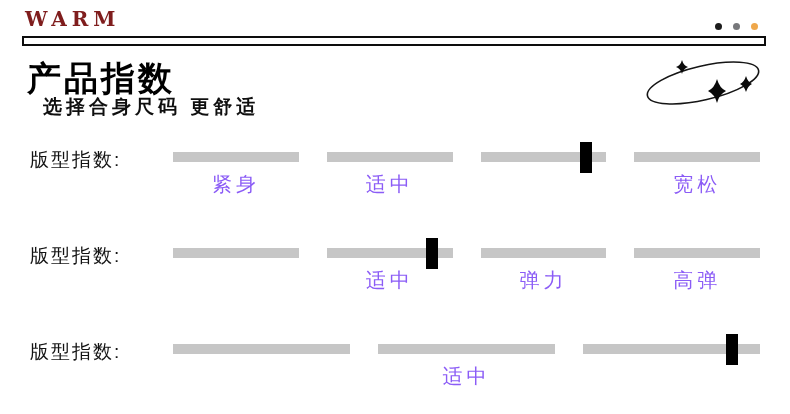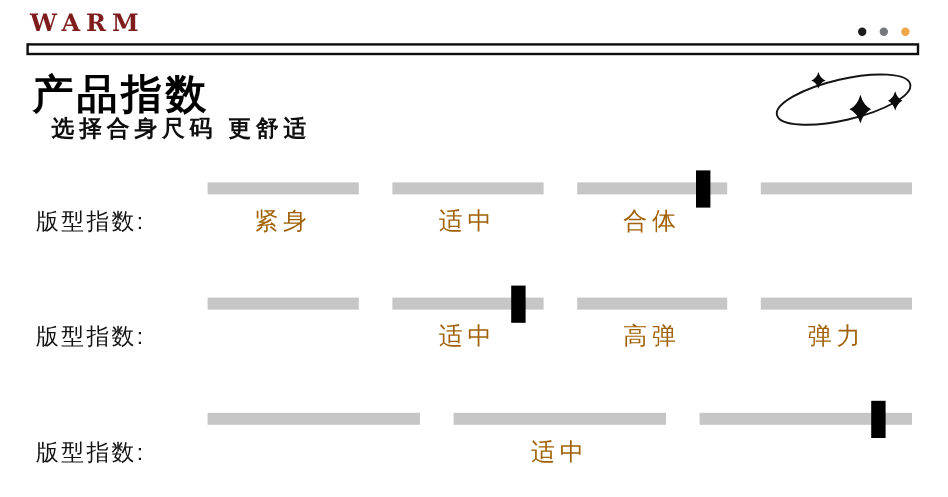--- a/index.html
+++ b/index.html
@@ -41,39 +41,39 @@
   }
   .subtitle{
     position:absolute;left:27px;top:94px;
     font-size:19px;font-weight:700;letter-spacing:4px;
     color:#0f0f0f;
     margin-left:16px;
   }
   .decoration{position:absolute;left:632px;top:52px;}
   .row{
     position:absolute;left:30px;width:730px;
-    display:flex;align-items:flex-end;gap:20px;
+    display:flex;align-items:flex-start;gap:20px;
   }
   .row1{top:152px;}
   .row2{top:248px;}
   .row3{top:344px;}
   .row-label{
     width:123px;flex:0 0 123px;
     font-size:19px;letter-spacing:2px;
     margin-top:-5px;
     color:#131313;
     white-space:nowrap;
   }
   .segments{display:flex;flex:1;gap:28px;}
   .segment{flex:1;position:relative;}
   .bar{height:10px;background:var(--bar);}
   .opt{
     margin-top:9px;text-align:center;
     font-size:20px;letter-spacing:4px;
-    color:#a16207;
+    color:#8b5cf6;
     white-space:nowrap;
   }
   .marker{
     position:absolute;top:-10px;
     width:12px;height:31px;
     background:var(--marker);
   }
 </style>
 </head>
 <body>
@@ -106,47 +106,47 @@
       <div class="segment">
         <div class="bar"></div>
         <div class="opt">紧身</div>
       </div>
       <div class="segment">
         <div class="bar"></div>
         <div class="opt">适中</div>
       </div>
       <div class="segment">
         <div class="bar"></div>
-        <div class="opt">合体</div>
       <span class="marker" style="left: calc(84% - 6px);"></span>
         </div>
       <div class="segment">
         <div class="bar"></div>
+        <div class="opt">宽松</div>
       </div>
     </div>
   </div>
 
   <div class="row row2">
     <div class="row-label">版型指数:</div>
     <div class="segments">
       <div class="segment">
         <div class="bar"></div>
       </div>
       <div class="segment">
         <div class="bar"></div>
         <div class="opt">适中</div>
       <span class="marker" style="left: calc(84% - 6px);"></span>
         </div>
       <div class="segment">
         <div class="bar"></div>
-        <div class="opt">高弹</div>
+        <div class="opt">弹力</div>
       </div>
       <div class="segment">
         <div class="bar"></div>
-        <div class="opt">弹力</div>
+        <div class="opt">高弹</div>
       </div>
     </div>
   </div>
 
   <div class="row row3">
     <div class="row-label">版型指数:</div>
     <div class="segments">
       <div class="segment">
         <div class="bar"></div>
       </div>

